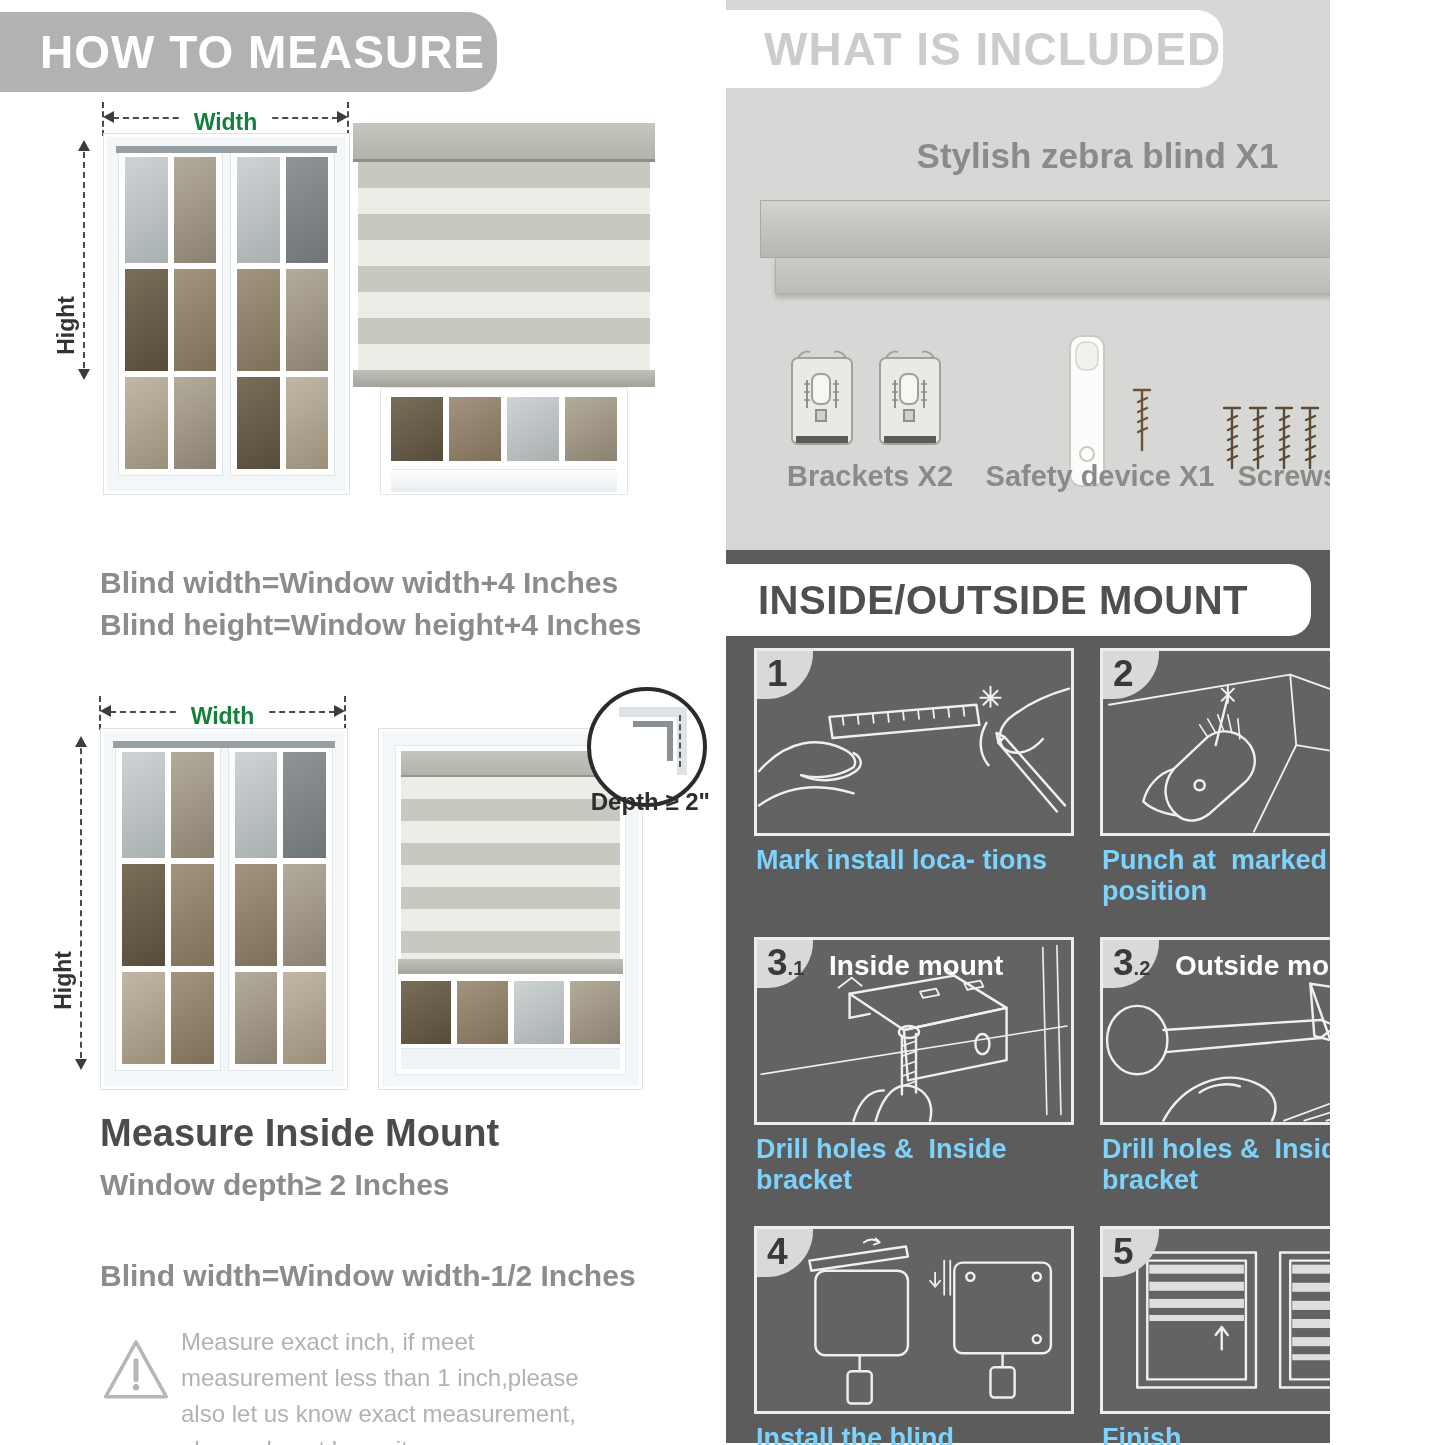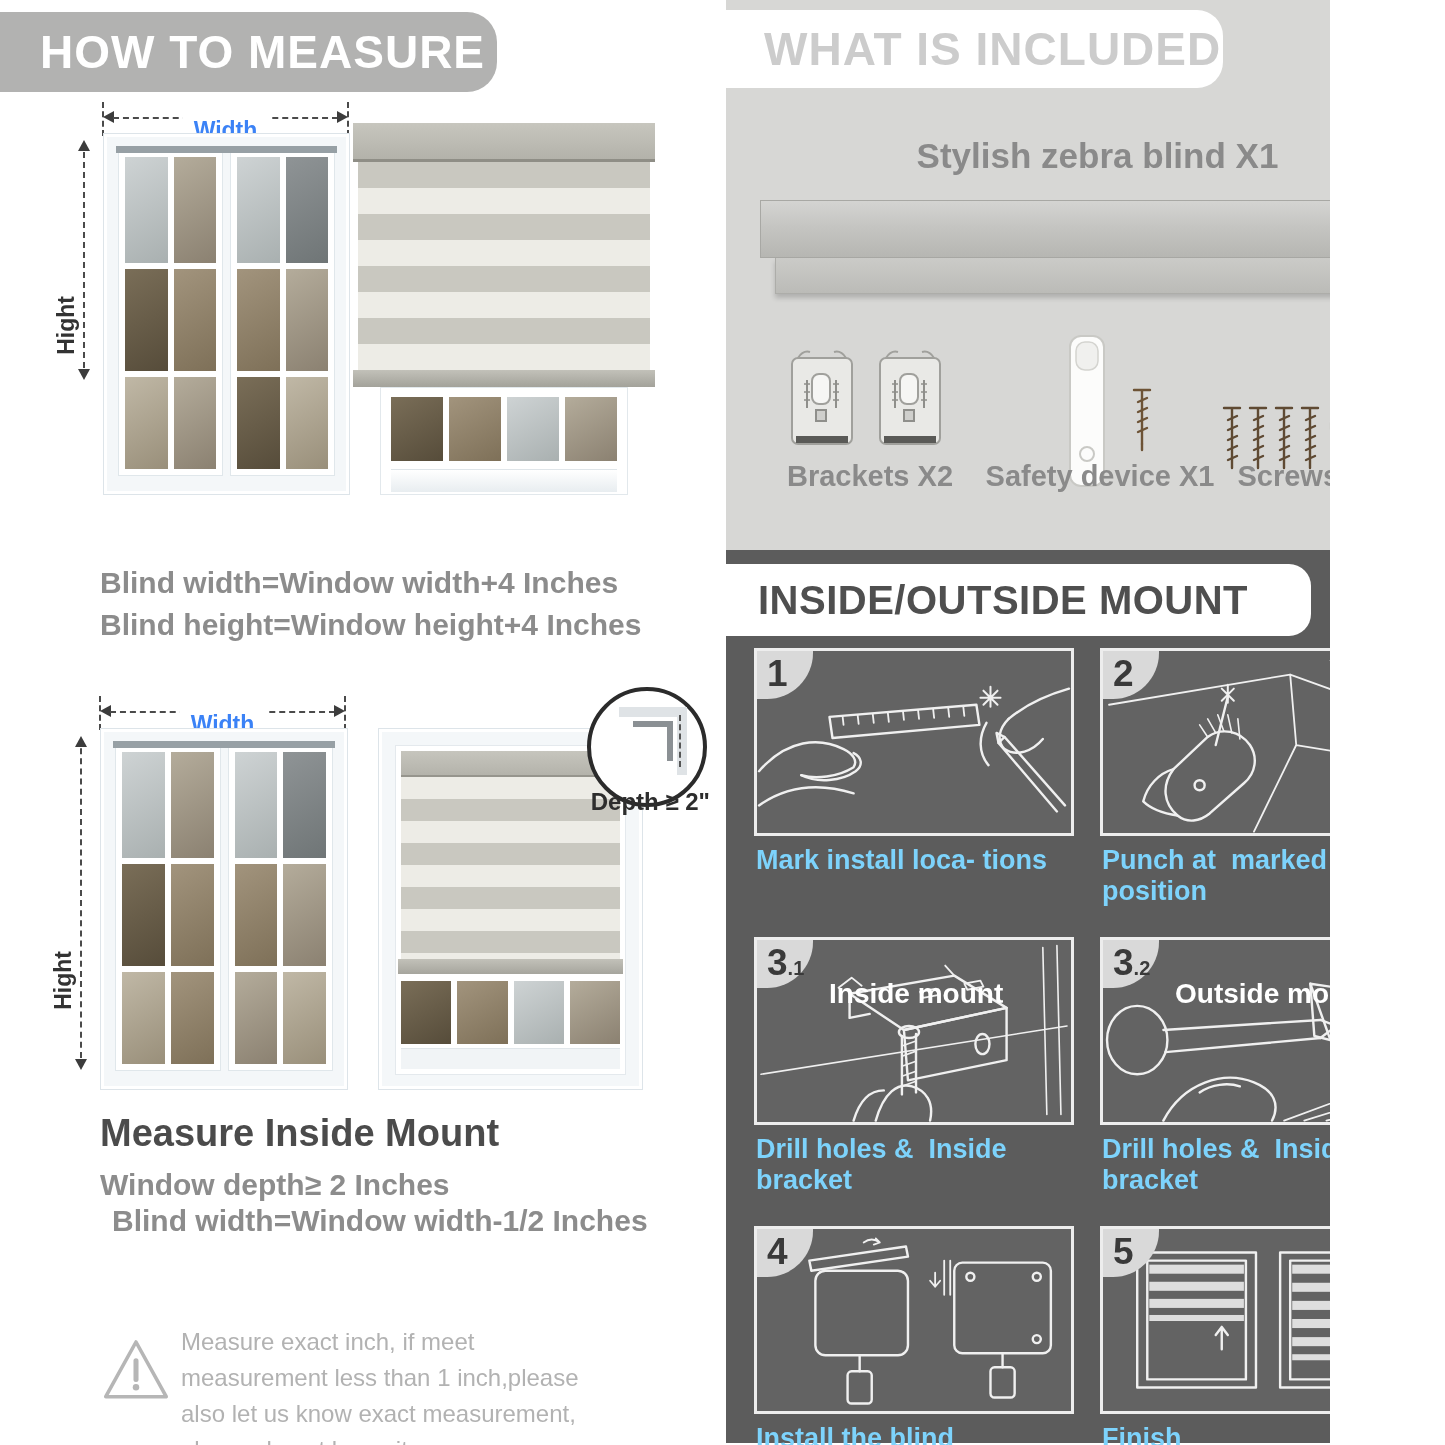--- a/index.html
+++ b/index.html
@@ -14,22 +14,22 @@
 
   
   .dim-h{height:0;}
   .dim-h .line{position:absolute;left:10px;right:10px;top:-1px;border-top:2px dashed #4a4a4a;}
   .dim-h::before{content:"";position:absolute;left:0;top:-7px;border-top:6px solid transparent;
                  border-bottom:6px solid transparent;border-right:11px solid #3c3c3c;}
   .dim-h::after{content:"";position:absolute;right:0;top:-7px;border-top:6px solid transparent;
                 border-bottom:6px solid transparent;border-left:11px solid #3c3c3c;}
   .dim-h .ext{position:absolute;top:-16px;height:34px;border-left:2px dashed #4a4a4a;}
   .dim-h .ext.l{left:-1px}.dim-h .ext.r{right:-1px}
-  .dim-h .lbl{position:absolute;left:50%;transform:translate(-50%,-50%);top:12px;background:#fff;
-              padding:0 12px;font-size:23px;font-weight:700;color:#3b82f6;}
+  .dim-h .lbl{position:absolute;left:50%;transform:translate(-50%,-50%);top:4px;background:#fff;
+              padding:0 12px;font-size:23px;font-weight:700;color:#15803d;}
   .dim-v{width:0;border-left:2px dashed #4a4a4a;}
   .dim-v::before{content:"";position:absolute;top:-2px;left:-7px;border-left:6px solid transparent;
                  border-right:6px solid transparent;border-bottom:11px solid #3c3c3c;}
   .dim-v::after{content:"";position:absolute;bottom:-2px;left:-7px;border-left:6px solid transparent;
                 border-right:6px solid transparent;border-top:11px solid #3c3c3c;}
   .dim-v .lbl{position:absolute;left:-32px;top:62%;writing-mode:vertical-rl;transform:rotate(180deg);
               font-size:23px;font-weight:700;color:#333;background:#fff;padding:8px 0;}
 
   
   .window{background:#f4f7f9;border:1px solid #dde4e9;box-shadow:inset 0 0 0 3px #fff;box-sizing:border-box;padding:16px 14px 18px;}
@@ -102,21 +102,21 @@
   .mount{left:726px;top:550px;width:719px;height:893px;background:#5c5c5c;padding-left:44px;}
   .io-banner{left:0;top:14px;width:585px;height:72px;background:#ffffff;border-radius:0 22px 22px 0;
              line-height:72px;padding-left:32px;box-sizing:border-box;
              font-size:40px;font-weight:700;color:#4f4f4f;letter-spacing:0.5px;}
   .steps{left:28px;top:98px;width:666px;display:grid;grid-template-columns:1fr 1fr;column-gap:26px;row-gap:16px;}
   .step-img{height:182px;background:#636363;border:3px solid #ededed;position:relative;overflow:hidden;}
   .badge{position:absolute;left:0;top:0;width:56px;height:48px;background:#d9d9d9;
          border-radius:0 0 46px 0;color:#3a3a3a;padding-left:10px;box-sizing:border-box;z-index:2;}
   .badge .n{font-size:37px;font-weight:700;line-height:46px;}
   .badge .sub{font-size:20px;font-weight:700;}
-  .card-lbl{position:absolute;left:72px;top:10px;font-size:28px;font-weight:700;color:#fff;z-index:2;margin-top:28px;}
+  .card-lbl{position:absolute;left:72px;top:10px;font-size:28px;font-weight:700;color:#fff;z-index:2;}
   .caption{margin:9px 0 14px 2px;color:#7dd3fc;font-weight:700;font-size:27px;white-space:pre-wrap;}
   .art{position:absolute;inset:0;width:100%;height:100%;}
   .sk{stroke:#f0f0f0;stroke-width:2.4;fill:none;stroke-linecap:round;stroke-linejoin:round;}
 </style>
 </head>
 <body>
 
 <div id="canvas">
 
   <div class="abs hm-banner">
@@ -224,21 +224,21 @@
 
   <div class="abs callout" style="left:587px;top:687px;">
     <div class="c1"></div>
     <div class="c2"></div>
     <div class="c3"></div>
   </div>
   <div class="abs depth-lbl" style="left:560px;top:788px;width:150px;">Depth ≥ 2"</div>
 
   <div class="abs h2" style="left:100px;top:1112px;">Measure Inside Mount</div>
   <div class="abs rule" style="left:100px;top:1168px;">Window depth≥ 2 Inches</div>
-  <div class="abs rule" style="left:100px;top:1204px;margin-left:12px;">Blind width=Window width-1/2 Inches</div>
+  <div class="abs rule" style="left:100px;top:1259px;">Blind width=Window width-1/2 Inches</div>
 
   <svg class="abs" style="left:100px;top:1330px;" width="72" height="78" viewBox="0 0 100 95">
     <path d="M50,10 L92,86 L8,86 Z" stroke="#b6b6b6" stroke-width="5" fill="none" stroke-linejoin="round"></path>
     <path d="M50,36 v26" stroke="#b6b6b6" stroke-width="7" stroke-linecap="round" fill="none"></path>
     <circle cx="50" cy="73" r="4.5" fill="#b6b6b6"></circle>
   </svg>
   <div class="abs warn-text" style="left:181px;top:1324px;">Measure exact inch, if meet measurement less than 1 inch,please also let us know exact measurement, please do not leave it</div>
 
   <div class="abs right-top">
     <div class="abs wi-banner">

